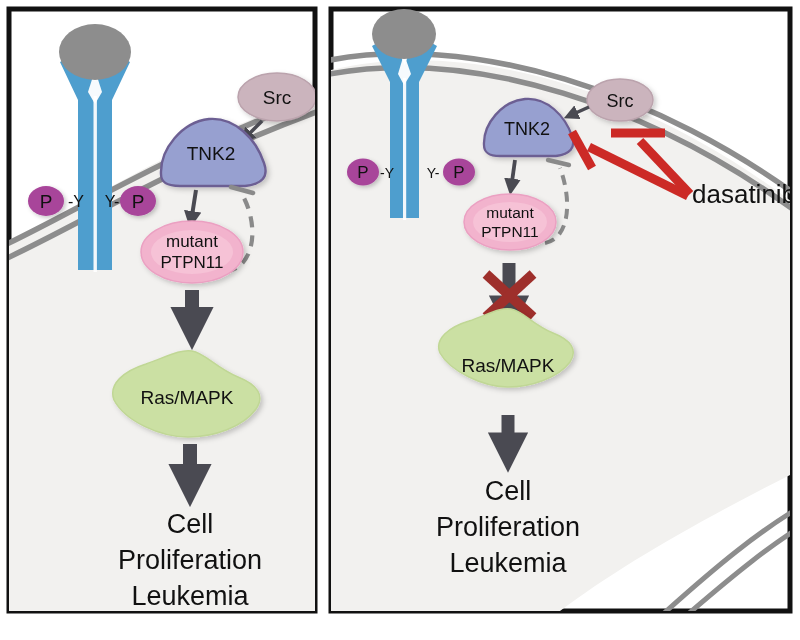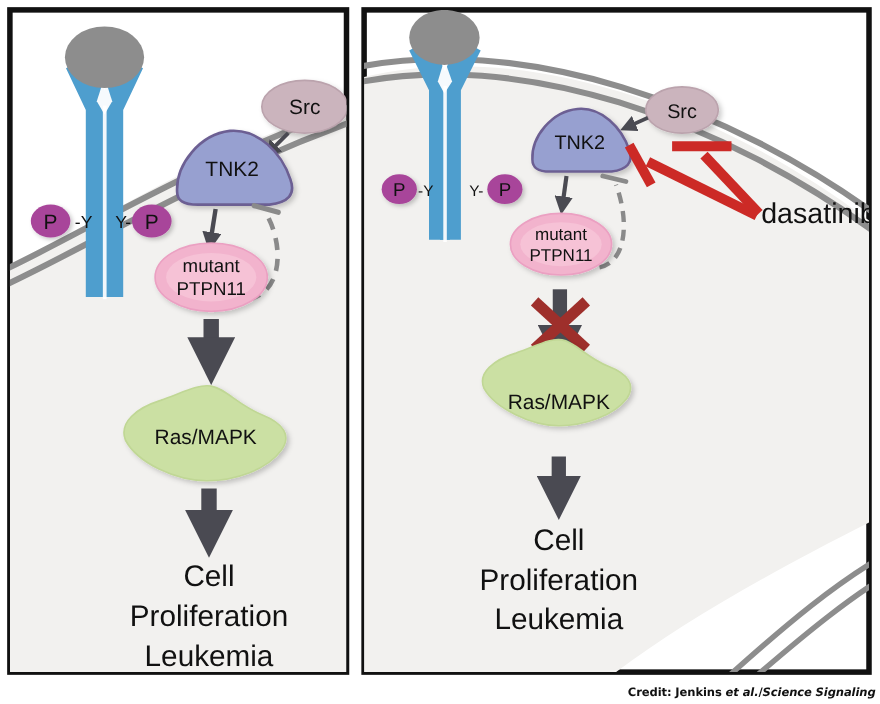--- a/index.html
+++ b/index.html
@@ -243,15 +243,14 @@
         <line x1="572" y1="132" x2="592" y2="168" stroke="#cc2a26" stroke-width="9" stroke-linecap="butt"></line>
 
         <line x1="690" y1="194" x2="640" y2="141" stroke="#cc2a26" stroke-width="9" stroke-linecap="butt"></line>
         <line x1="611" y1="133" x2="665" y2="133" stroke="#cc2a26" stroke-width="9" stroke-linecap="butt"></line>
       </g>
       <text class="celltext" x="692" y="203" text-anchor="start" font-size="26">dasatinib</text>
     </g>
   </g>
 </svg>
 
-<div class="credit"><span>Credit: Jenkins </span><i>et al.</i><span>/</span><i>Science Signaling</i></div>
 
 </div>
 
 </body></html>

